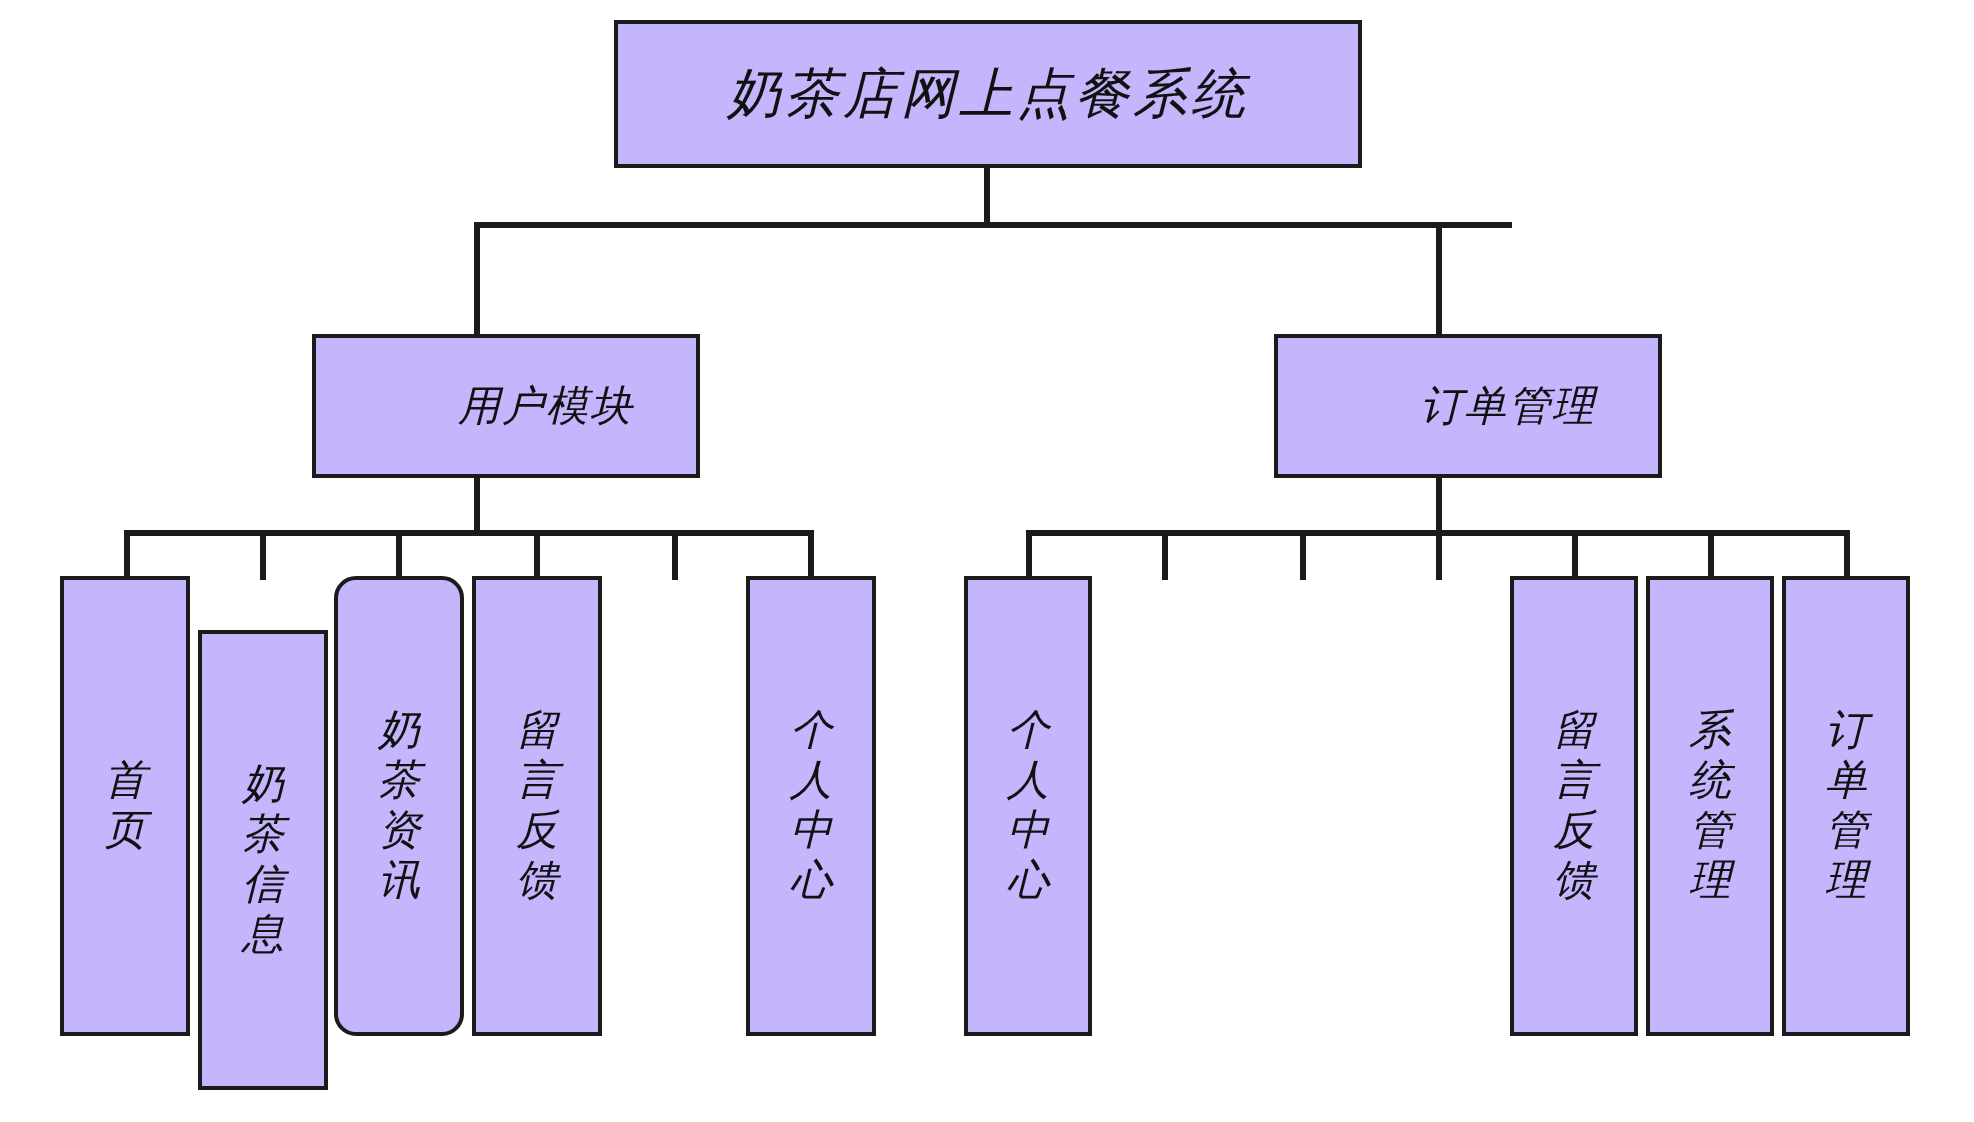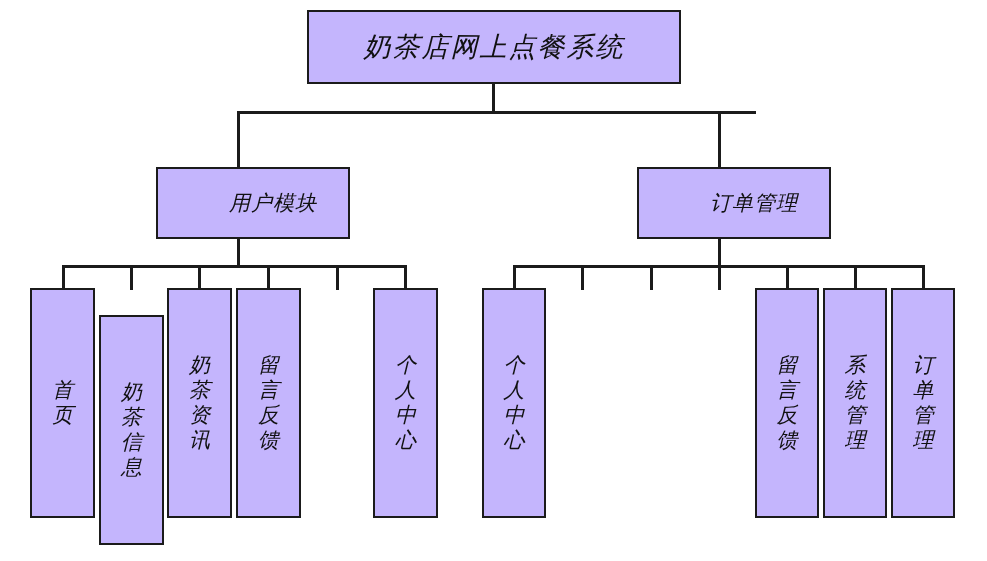--- a/index.html
+++ b/index.html
@@ -105,21 +105,21 @@
   <div class="line vline" style="left:267px; top:265px; height:25px;"></div>
   <div class="line vline" style="left:336px; top:265px; height:25px;"></div>
   <div class="line vline" style="left:404px; top:265px; height:25px;"></div>
 
   <div class="node node-leaf" style="left:30px;  width:65px;">
     <span class="leaf-label">首页</span>
   </div>
   <div class="node node-leaf" style="left:99px;  width:65px;margin-top:27px;">
     <span class="leaf-label">奶茶信息</span>
   </div>
-  <div class="node node-leaf" style="left:167px; width:65px;">
+  <div class="node node-leaf" style="left:167px; width:65px;border-radius:11px;">
     <span class="leaf-label">奶茶资讯</span>
   </div>
   <div class="node node-leaf" style="left:236px; width:65px;">
     <span class="leaf-label">留言反馈</span>
   </div>
   <div class="node node-leaf" style="left:373px; width:65px;">
     <span class="leaf-label">个人中心</span>
   </div>
 
   <div class="node node-module" id="module-admin">

